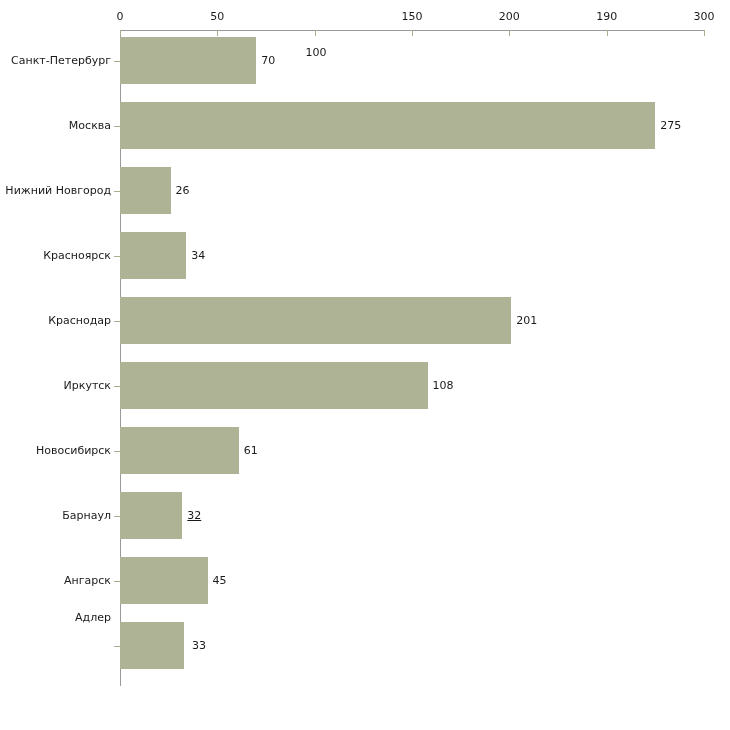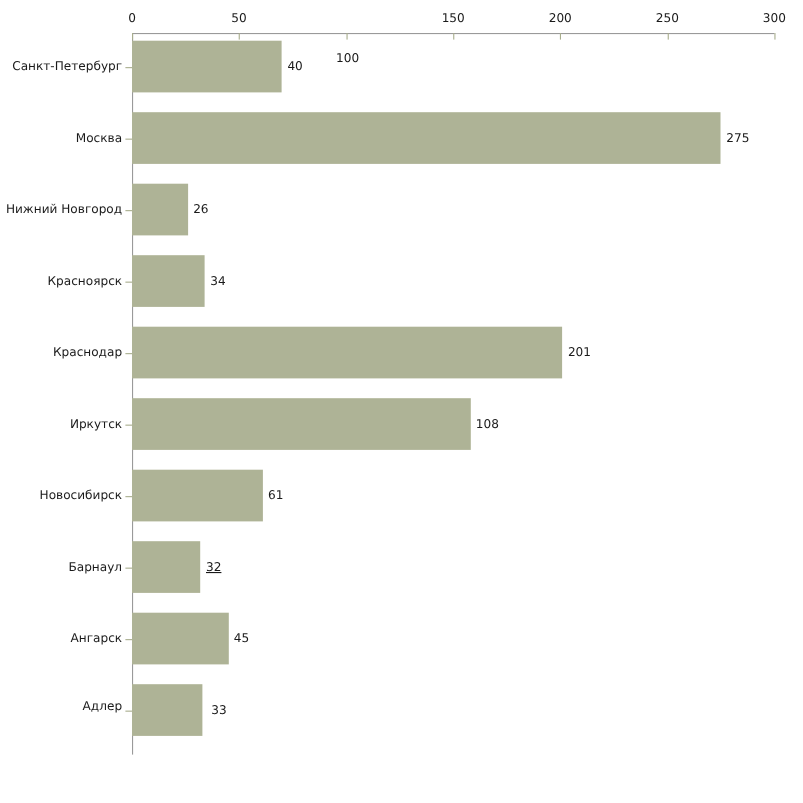--- a/index.html
+++ b/index.html
@@ -101,21 +101,21 @@
       <div class="x-tick-label" style="left: 120px;">0</div>
       <div class="x-tick" style="left: 217.333px;"></div>
       <div class="x-tick-label" style="left: 217.333px;">50</div>
       <div class="x-tick" style="left: 314.667px;"></div>
       <div class="x-tick-label" style="left: 316px; margin-top: 36px;">100</div>
       <div class="x-tick" style="left: 412px;"></div>
       <div class="x-tick-label" style="left: 412px;">150</div>
       <div class="x-tick" style="left: 509.333px;"></div>
       <div class="x-tick-label" style="left: 509.333px;">200</div>
       <div class="x-tick" style="left: 606.667px;"></div>
-      <div class="x-tick-label" style="left: 606.667px;">250</div>
+      <div class="x-tick-label" style="left: 606.667px;">190</div>
       <div class="x-tick" style="left: 704px;"></div>
       <div class="x-tick-label" style="left: 704px;">300</div>
     </div>
 
   <div id="y-ticks">
       <div class="y-tick" style="top: 60.5px;"></div>
       <div class="cat-label" style="right: 619px; top: 54.5px;">Санкт-Петербург</div>
       <div class="y-tick" style="top: 125.5px;"></div>
       <div class="cat-label" style="right: 619px; top: 119.5px;">Москва</div>
       <div class="y-tick" style="top: 190.5px;"></div>
@@ -126,26 +126,26 @@
       <div class="cat-label" style="right: 619px; top: 314.5px;">Краснодар</div>
       <div class="y-tick" style="top: 385.5px;"></div>
       <div class="cat-label" style="right: 619px; top: 379.5px;">Иркутск</div>
       <div class="y-tick" style="top: 450.5px;"></div>
       <div class="cat-label" style="right: 619px; top: 444.5px;">Новосибирск</div>
       <div class="y-tick" style="top: 515.5px;"></div>
       <div class="cat-label" style="right: 619px; top: 509.5px;">Барнаул</div>
       <div class="y-tick" style="top: 580.5px;"></div>
       <div class="cat-label" style="right: 619px; top: 574.5px;">Ангарск</div>
       <div class="y-tick" style="top: 645.5px;"></div>
-      <div class="cat-label" style="right: 619px; top: 636px;">Адлер</div>
+      <div class="cat-label" style="right: 619px; top: 612px;">Адлер</div>
     </div>
 
   <div id="bars">
       <div class="bar" style="left: 120px; top: 37px; width: 136.267px; height: 47px; background: rgb(174, 179, 150);"></div>
-      <div class="bar-value" style="left: 261.267px; top: 54.5px;">40</div>
+      <div class="bar-value" style="left: 261.267px; top: 54.5px;">70</div>
       <div class="bar" style="left: 120px; top: 102px; width: 535.333px; height: 47px; background: rgb(174, 179, 150);"></div>
       <div class="bar-value" style="left: 660.333px; top: 119.5px;">275</div>
       <div class="bar" style="left: 120px; top: 167px; width: 50.6133px; height: 47px; background: rgb(174, 179, 150);"></div>
       <div class="bar-value" style="left: 175.613px; top: 184.5px;">26</div>
       <div class="bar" style="left: 120px; top: 232px; width: 66.1867px; height: 47px; background: rgb(174, 179, 150);"></div>
       <div class="bar-value" style="left: 191.187px; top: 249.5px;">34</div>
       <div class="bar" style="left: 120px; top: 297px; width: 391.28px; height: 47px; background: rgb(174, 179, 150);"></div>
       <div class="bar-value" style="left: 516.28px; top: 314.5px;">201</div>
       <div class="bar" style="left: 120px; top: 362px; width: 307.573px; height: 47px; background: rgb(174, 179, 150);"></div>
       <div class="bar-value" style="left: 432.573px; top: 379.5px;">108</div>

